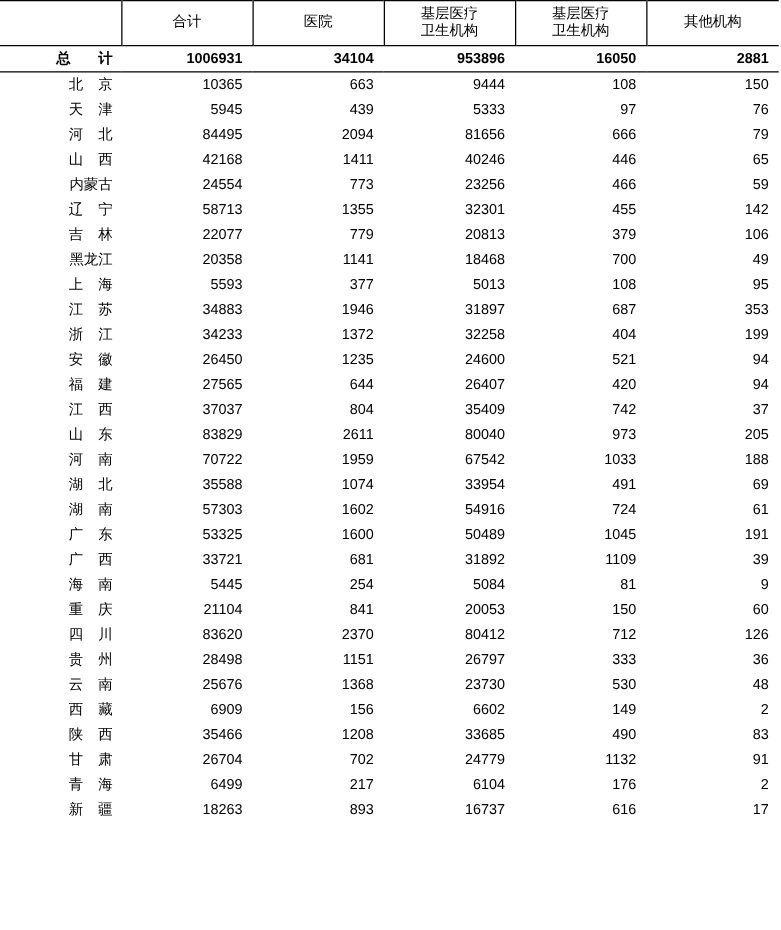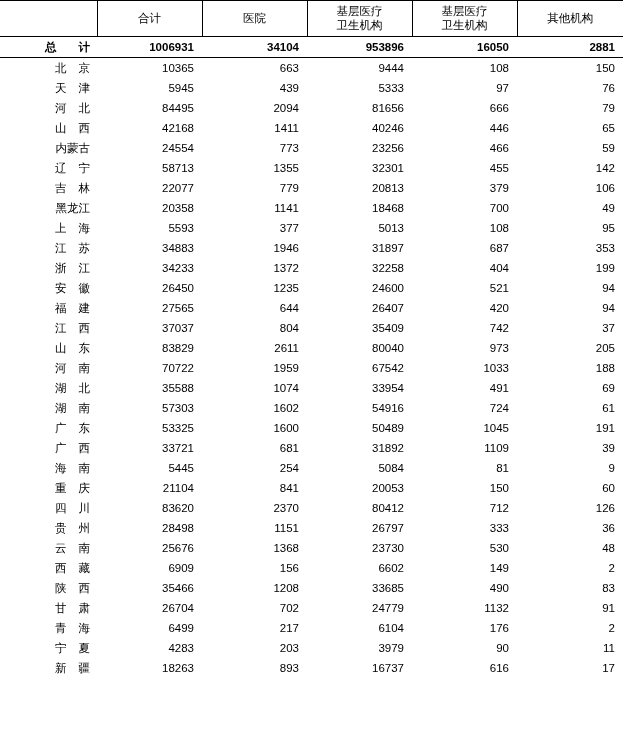--- a/index.html
+++ b/index.html
@@ -352,28 +352,20 @@
       </tr>
       <tr>
         <td class="region"><span>青</span><span class="sp"></span><span>海</span></td>
         <td class="num">6499</td>
         <td class="num">217</td>
         <td class="num">6104</td>
         <td class="num">176</td>
         <td class="num">2</td>
       </tr>
       <tr>
-        <td class="region"><span>宁</span><span class="sp"></span><span>夏</span></td>
-        <td class="num">4283</td>
-        <td class="num">203</td>
-        <td class="num">3979</td>
-        <td class="num">90</td>
-        <td class="num">11</td>
-      </tr>
-      <tr>
         <td class="region"><span>新</span><span class="sp"></span><span>疆</span></td>
         <td class="num">18263</td>
         <td class="num">893</td>
         <td class="num">16737</td>
         <td class="num">616</td>
         <td class="num">17</td>
       </tr>
     </tbody>
   </table>
 </div>

